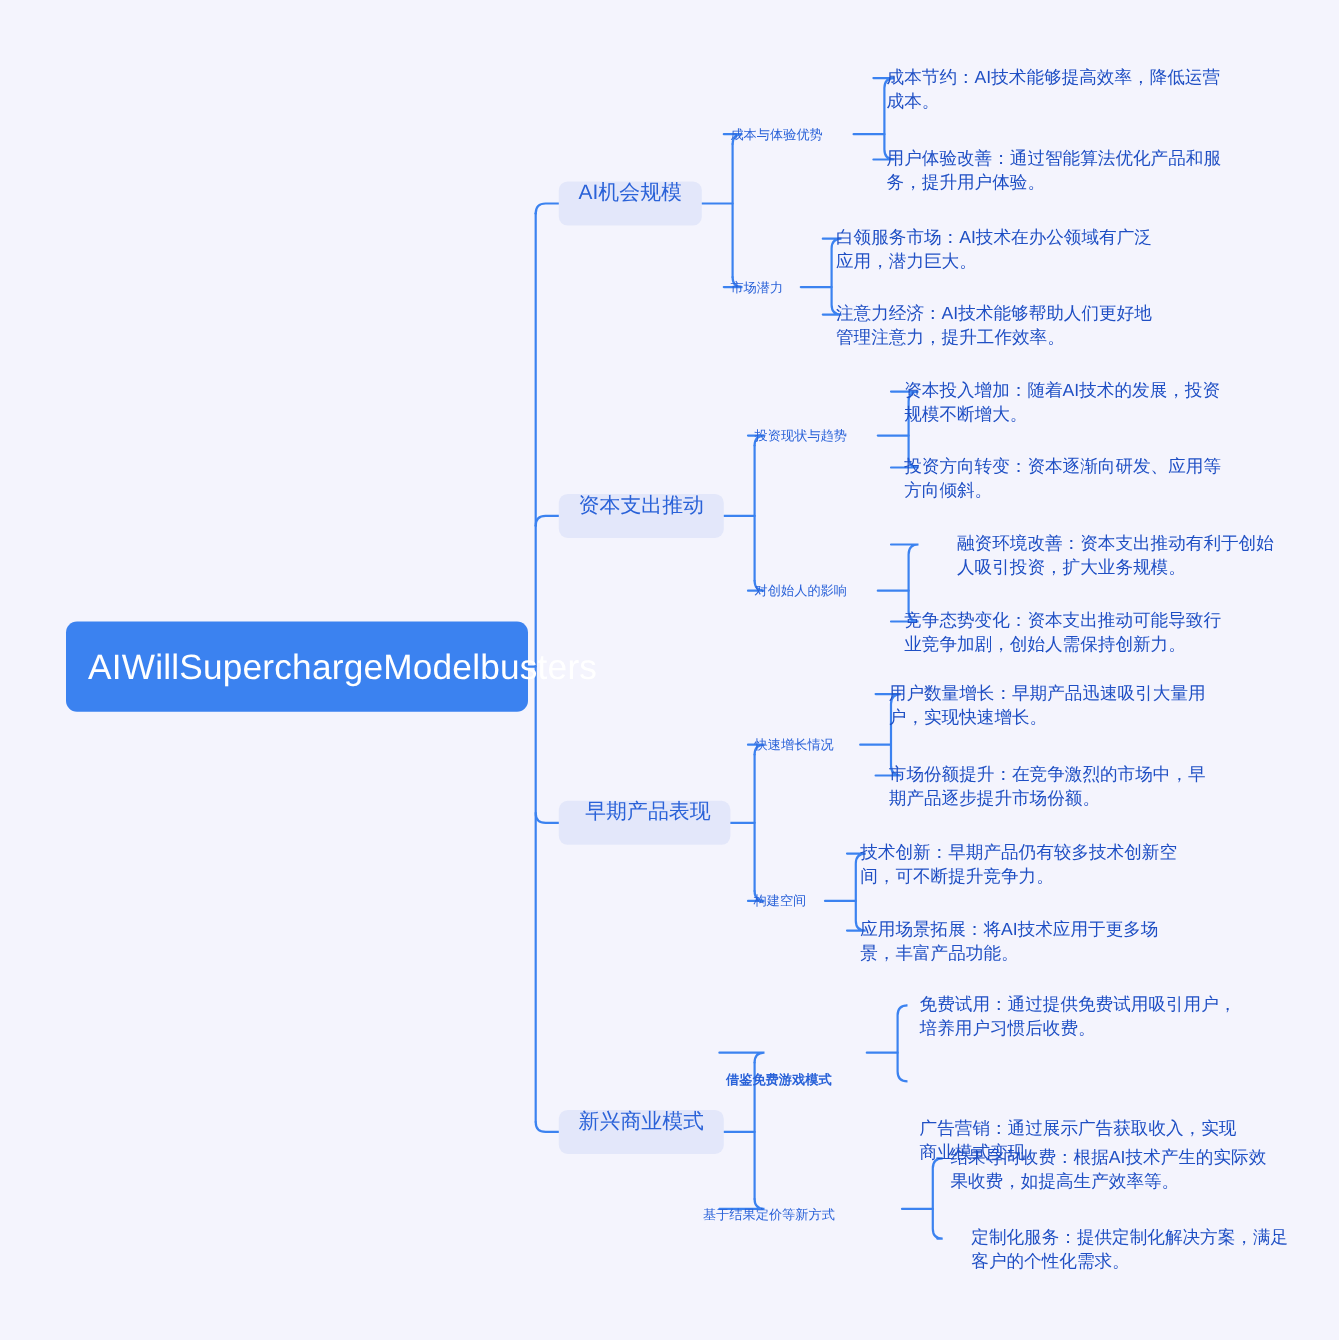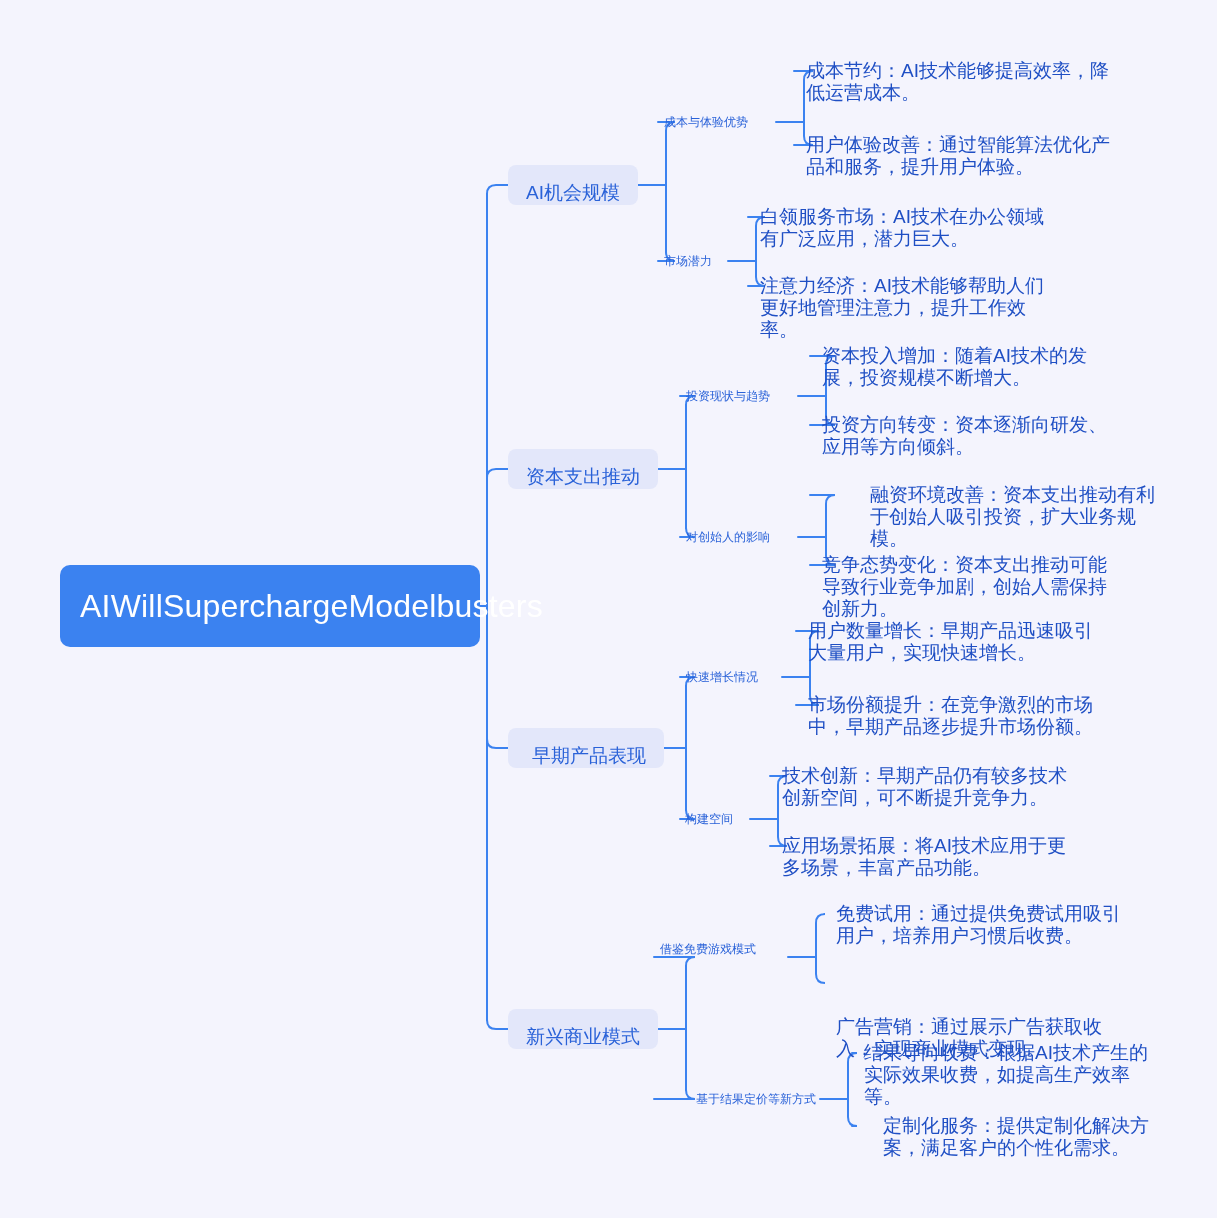--- a/index.html
+++ b/index.html
@@ -53,21 +53,21 @@
     letter-spacing: 0.2px;
     white-space: nowrap;
   }
 
   
   .branch-node {
     background: #e3e7fa;
     border-radius: 8px;
     height: 40px;
     display: flex;
-    align-items: flex-end;
+    align-items: flex-start;
     justify-content: center;
     padding: 0 18px;
   }
   .branch-label {
     color: #2a62d8;
     font-size: 19px;
     line-height: 1.2;
     white-space: nowrap;
   }
 
@@ -84,21 +84,21 @@
     white-space: nowrap;
   }
 
   
   .leaf-node {
     display: block;
   }
   .leaf-label {
     display: block;
     color: #1f4fc4;
-    font-size: 19px;
+    font-size: 16px;
     line-height: 22px;
     word-break: break-all;
   }
 </style>
 </head>
 <body>
 
 <div id="mindmap">
 
   <svg id="connectors" viewBox="0 0 1217 1218" width="1217" height="1218">
@@ -208,30 +208,30 @@
       </div>
       <div class="node leaf-node" style="left: 782px; top: 765px; width: 292px;">
         <span class="leaf-label">技术创新：早期产品仍有较多技术创新空间，可不断提升竞争力。</span>
       </div>
       <div class="node leaf-node" style="left: 782px; top: 835px; width: 292px;">
         <span class="leaf-label">应用场景拓展：将AI技术应用于更多场景，丰富产品功能。</span>
       </div>
       <div class="node branch-node" style="left: 508px; top: 1009px;">
         <span class="branch-label">新兴商业模式</span>
       </div>
-      <div class="node sub-node" style="left: 660px; top: 936px;">
+      <div class="node sub-node" style="left: 660px; top: 968px; font-weight: bold;">
         <span class="sub-label">借鉴免费游戏模式</span>
       </div>
       <div class="node leaf-node" style="left: 836px; top: 903px; width: 292px;">
         <span class="leaf-label">免费试用：通过提供免费试用吸引用户，培养用户习惯后收费。</span>
       </div>
       <div class="node leaf-node" style="left: 836px; top: 1016px; width: 292px;">
         <span class="leaf-label">广告营销：通过展示广告获取收入，实现商业模式变现。</span>
       </div>
-      <div class="node sub-node" style="left: 696px; top: 1086px;">
+      <div class="node sub-node" style="left: 639px; top: 1086px; align-items: flex-end;">
         <span class="sub-label">基于结果定价等新方式</span>
       </div>
       <div class="node leaf-node" style="left: 864px; top: 1042px; width: 292px;">
         <span class="leaf-label">结果导向收费：根据AI技术产生的实际效果收费，如提高生产效率等。</span>
       </div>
       <div class="node leaf-node" style="left: 864px; top: 1115px; width: 292px; margin-left: 19px;">
         <span class="leaf-label">定制化服务：提供定制化解决方案，满足客户的个性化需求。</span>
       </div>
     </div>
 

